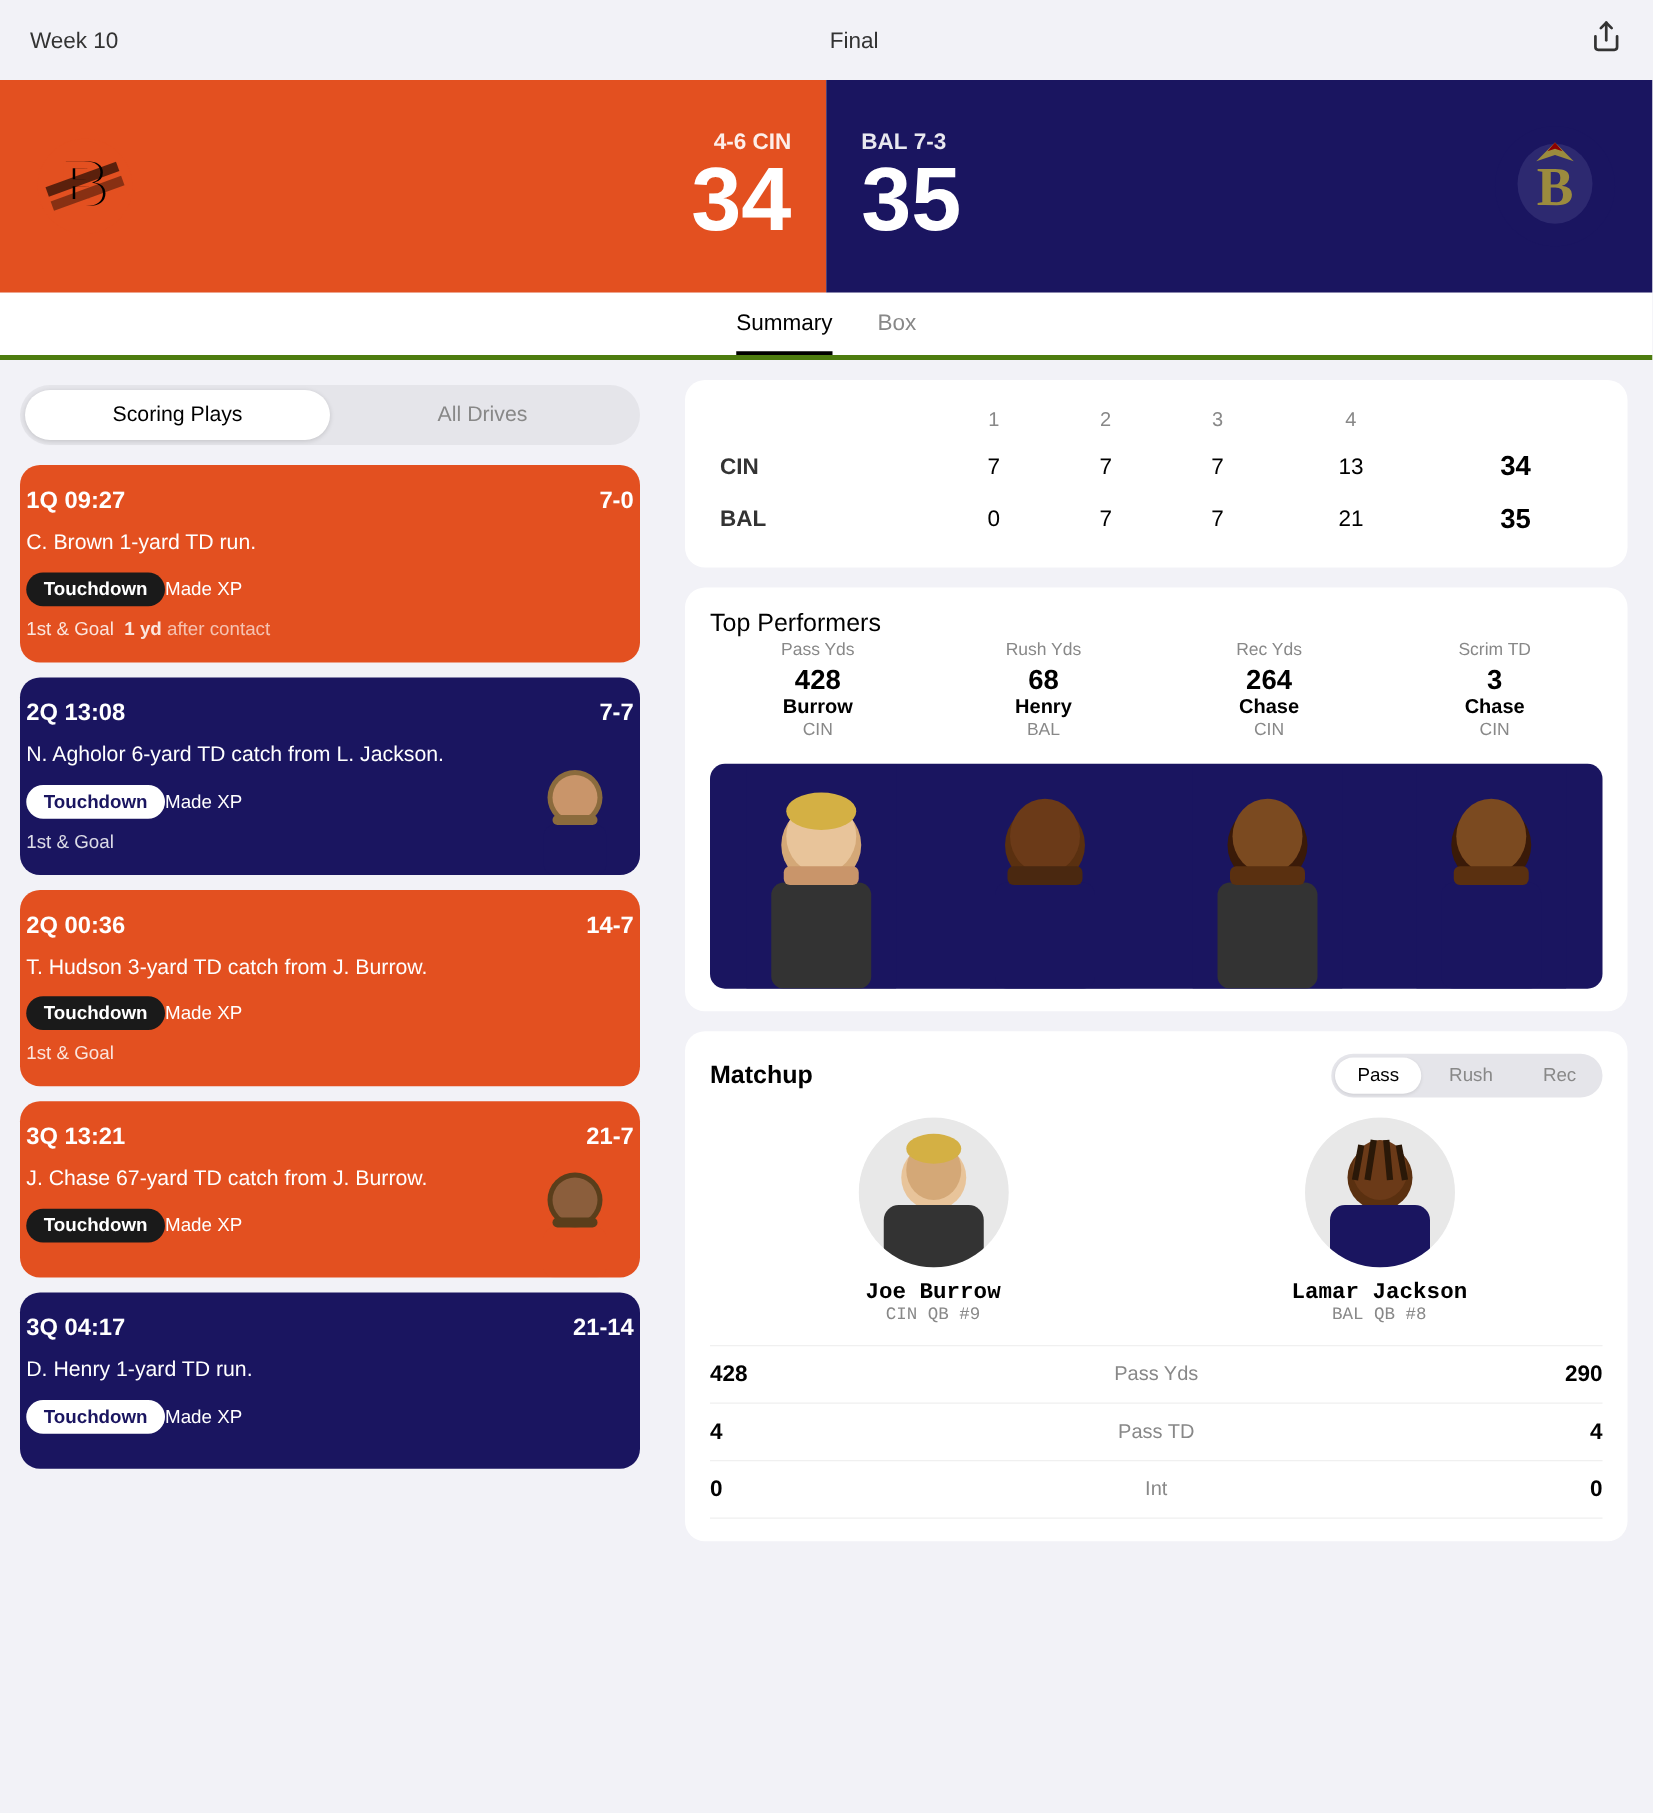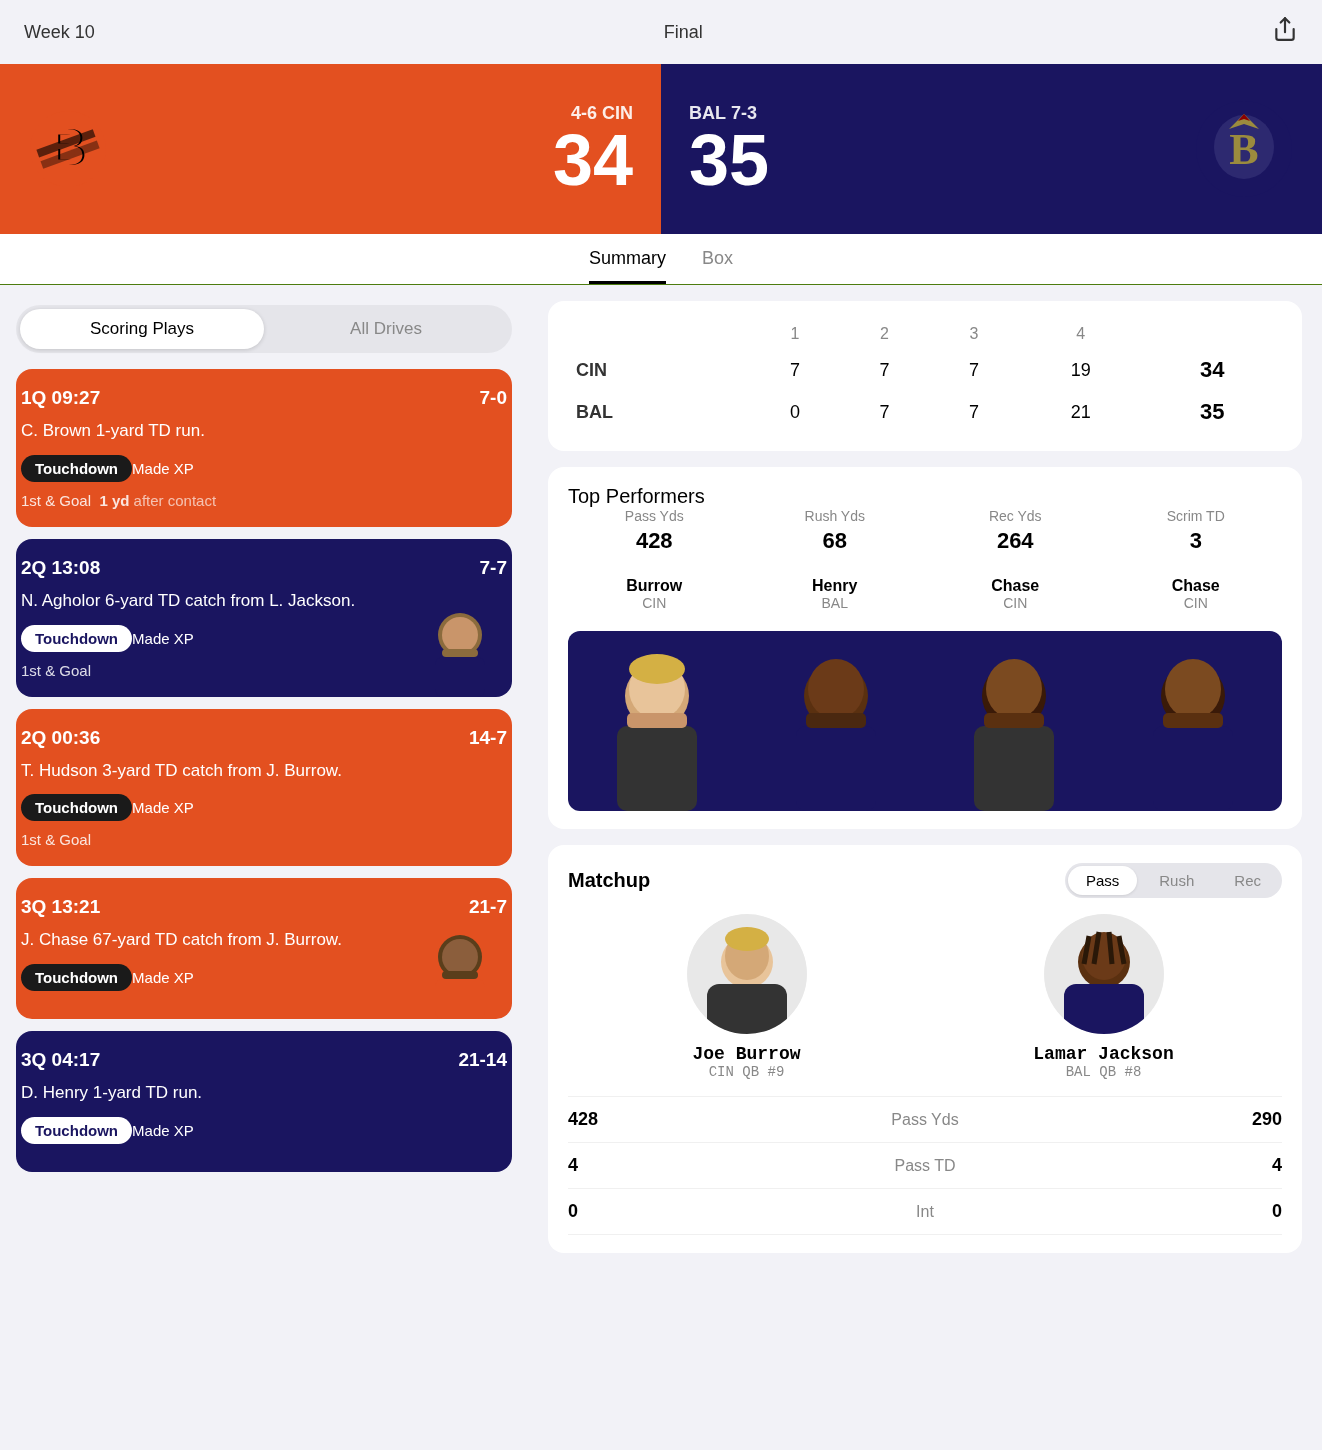--- a/index.html
+++ b/index.html
@@ -58,21 +58,21 @@
       margin-left: auto;
     }
 
     
     .nav-tabs {
       background: white;
       display: flex;
       justify-content: center;
       gap: 36px;
       padding: 14px 0 0;
-      border-bottom: 1px solid #4d7c0f;
+      border-bottom: 4px solid #4d7c0f;
     }
     .nav-tab {
       font-size: 18px;
       font-weight: 500;
       color: #888;
       padding-bottom: 12px;
       cursor: pointer;
       border-bottom: 3px solid transparent;
     }
     .nav-tab.active {
@@ -246,21 +246,20 @@
     }
     .performer-stat-value {
       font-size: 22px;
       font-weight: 700;
       color: #000;
     }
     .performer-name {
       font-size: 16px;
       font-weight: 600;
       color: #000;
-      margin-top: 23px;
     }
     .performer-team {
       color: #888;
       font-size: 14px;
       margin-bottom: 8px;
     }
     .performers-photos {
       display: grid;
       grid-template-columns: repeat(4, 1fr);
       background: #1A1560;
@@ -540,21 +539,21 @@
             <th>4</th>
             <th></th>
           </tr>
         </thead>
         <tbody>
           <tr>
             <td class="team-name">CIN</td>
             <td>7</td>
             <td>7</td>
             <td>7</td>
-            <td>19</td>
+            <td>13</td>
             <td class="total">34</td>
           </tr>
           <tr>
             <td class="team-name">BAL</td>
             <td>0</td>
             <td>7</td>
             <td>7</td>
             <td>21</td>
             <td class="total">35</td>
           </tr>

